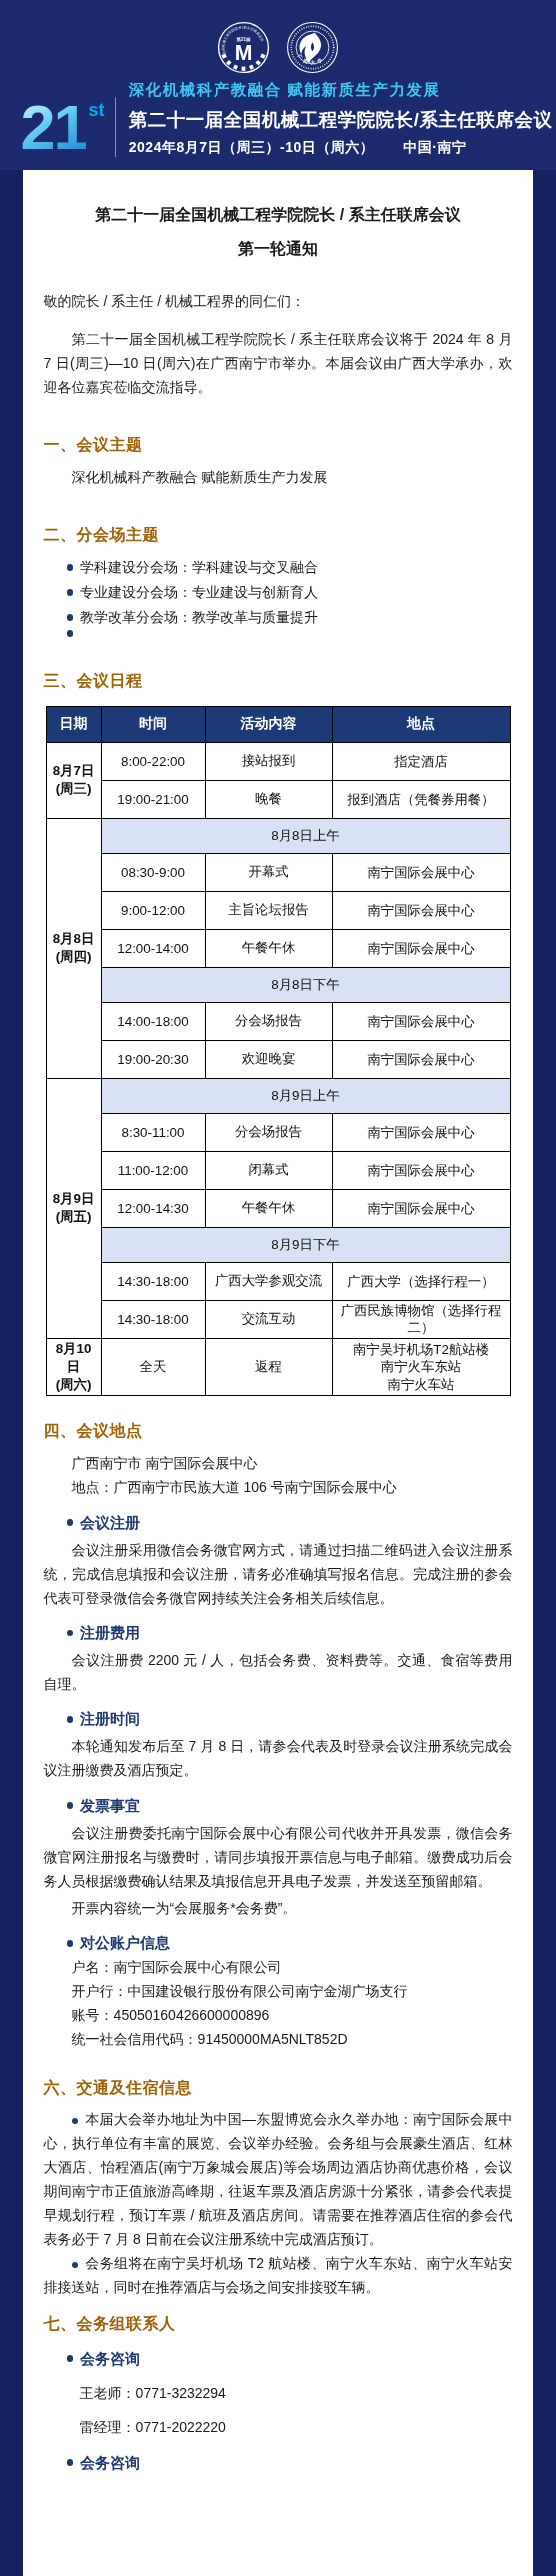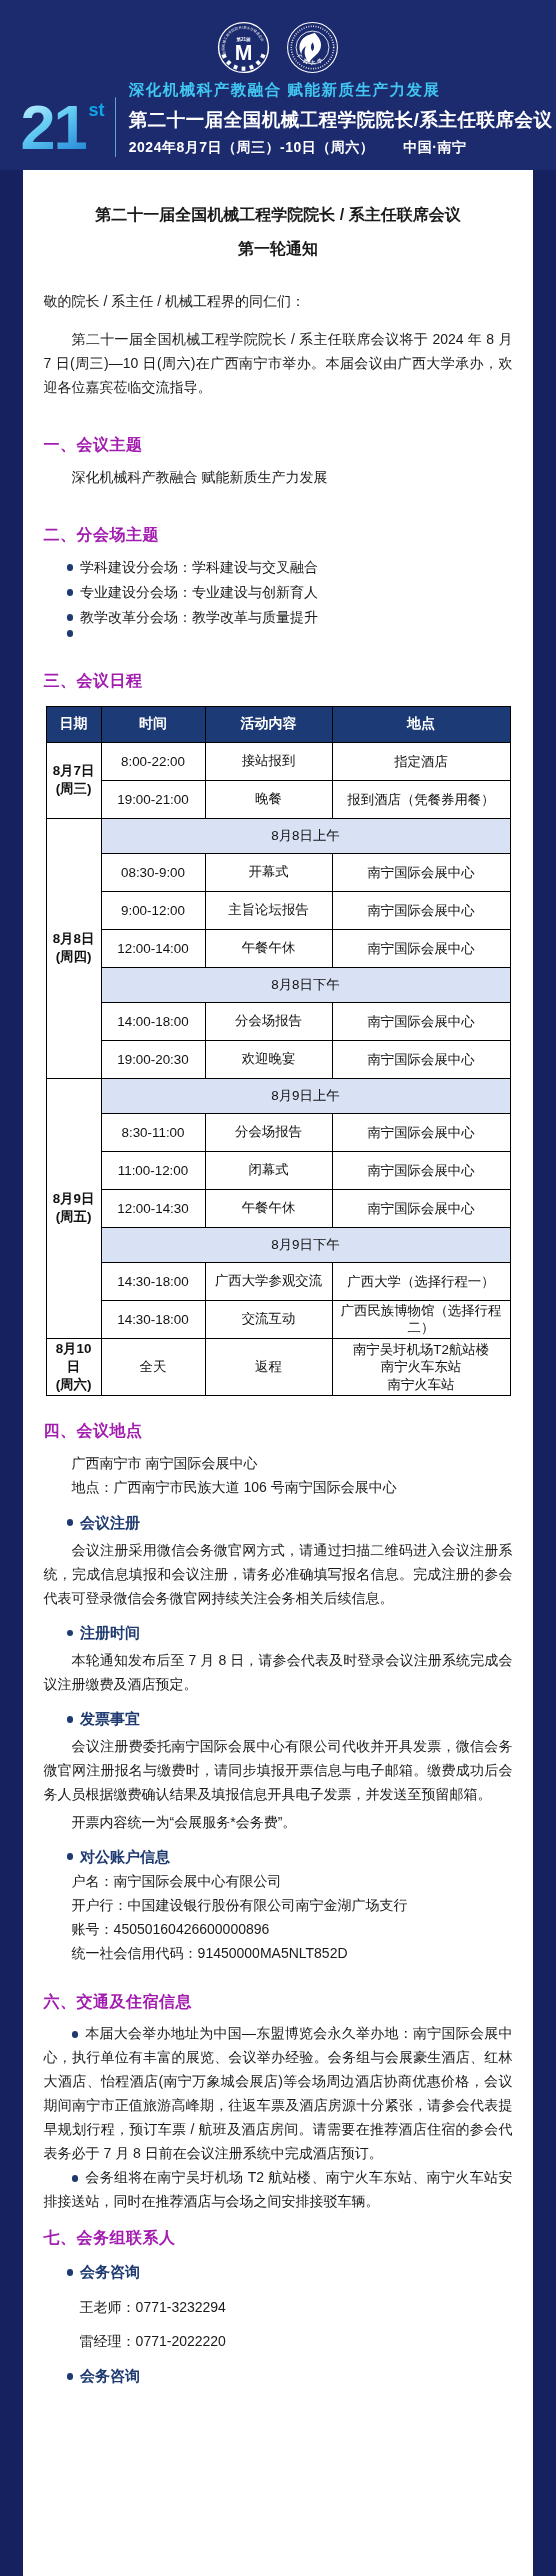--- a/index.html
+++ b/index.html
@@ -24,21 +24,21 @@
   .hero-date{font-size:14px;font-weight:bold;color:#ffffff;margin-top:7.2px;letter-spacing:0.5px;}
   
   .card{position:absolute;left:23px;top:170px;width:510px;height:2870px;background:#ffffff;
         box-sizing:border-box;padding:35px 20.6px 0 20.6px;color:#1a1a1a;overflow:hidden;}
   .doc-title{font-size:16px;font-weight:bold;text-align:center;margin:0;}
   .doc-subtitle{font-size:16px;font-weight:bold;text-align:center;margin:13.4px 0 0;}
   .para{font-size:14px;line-height:24px;text-align:justify;margin:0;}
   .indent{text-indent:2em;}
   .greeting{margin-top:29px;font-size:14px;line-height:24px;}
   .intro{margin-top:5.2px;}
-  .sec-h{font-size:16px;font-weight:bold;color:#a21caf;margin:36px 0 0;letter-spacing:0.5px;font-family:Liberation Mono, monospace;}
+  .sec-h{font-size:16px;font-weight:bold;color:#a16207;margin:36px 0 0;letter-spacing:0.5px;font-family:Liberation Mono, monospace;}
   .sec-h.tight{margin-top:25px;}
   .sec1-content{margin-top:8.2px;text-indent:2em;font-size:14px;line-height:24px;}
   .b-list{margin-top:9.3px;}
   .b-item{display:flex;align-items:center;margin-left:23px;font-size:14px;line-height:25px;}
   .dot{flex:0 0 auto;width:6.7px;height:6.7px;border-radius:50%;background:#1f3a70;display:inline-block;margin-right:6.7px;}
   .inline-dot{width:6.7px;height:6.7px;border-radius:50%;background:#1f3a70;display:inline-block;margin-right:6.7px;}
   .b-head{display:flex;align-items:center;margin:11.3px 0 0 23px;font-size:15px;font-weight:bold;color:#1f3a70;line-height:24px;}
   .blk .para{margin-top:3.1px;}
   .acct-line{margin-left:28px;font-size:14px;line-height:24px;}
   .contact-line{margin-left:36px;font-size:14px;line-height:24px;margin-top:10.3px;}
@@ -261,20 +261,27 @@
         <div class="blk">
           <div class="b-head">
             <span class="dot"></span>
             <span>会议注册</span>
           </div>
           <p class="para indent">会议注册采用微信会务微官网方式，请通过扫描二维码进入会议注册系统，完成信息填报和会议注册，请务必准确填写报名信息。完成注册的参会代表可登录微信会务微官网持续关注会务相关后续信息。</p>
         </div>
         <div class="blk">
           <div class="b-head">
             <span class="dot"></span>
+            <span>注册费用</span>
+          </div>
+          <p class="para indent">会议注册费 2200 元 / 人，包括会务费、资料费等。交通、食宿等费用自理。</p>
+        </div>
+        <div class="blk">
+          <div class="b-head">
+            <span class="dot"></span>
             <span>注册时间</span>
           </div>
           <p class="para indent">本轮通知发布后至 7 月 8 日，请参会代表及时登录会议注册系统完成会议注册缴费及酒店预定。</p>
         </div>
         <div class="blk">
           <div class="b-head">
             <span class="dot"></span>
             <span>发票事宜</span>
           </div>
           <p class="para indent">会议注册费委托南宁国际会展中心有限公司代收并开具发票，微信会务微官网注册报名与缴费时，请同步填报开票信息与电子邮箱。缴费成功后会务人员根据缴费确认结果及填报信息开具电子发票，并发送至预留邮箱。</p>

